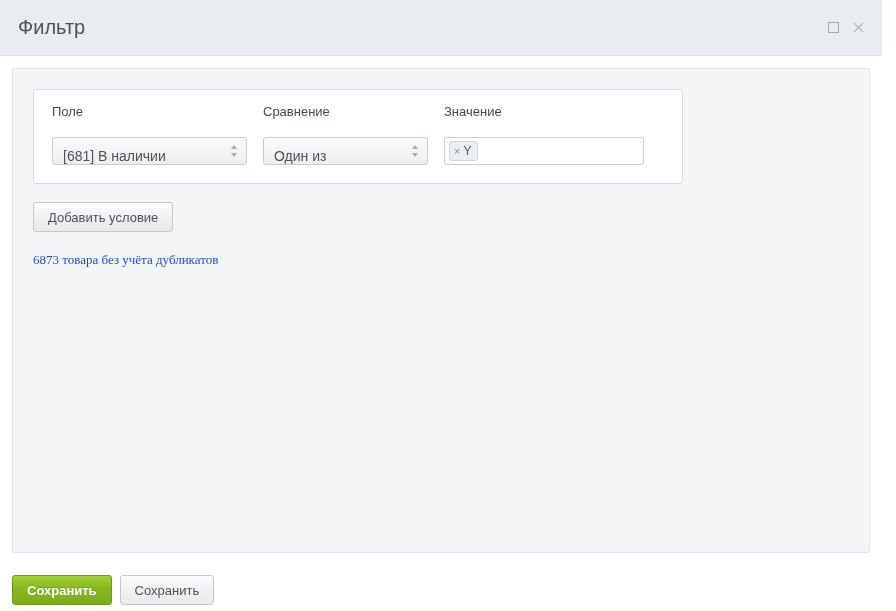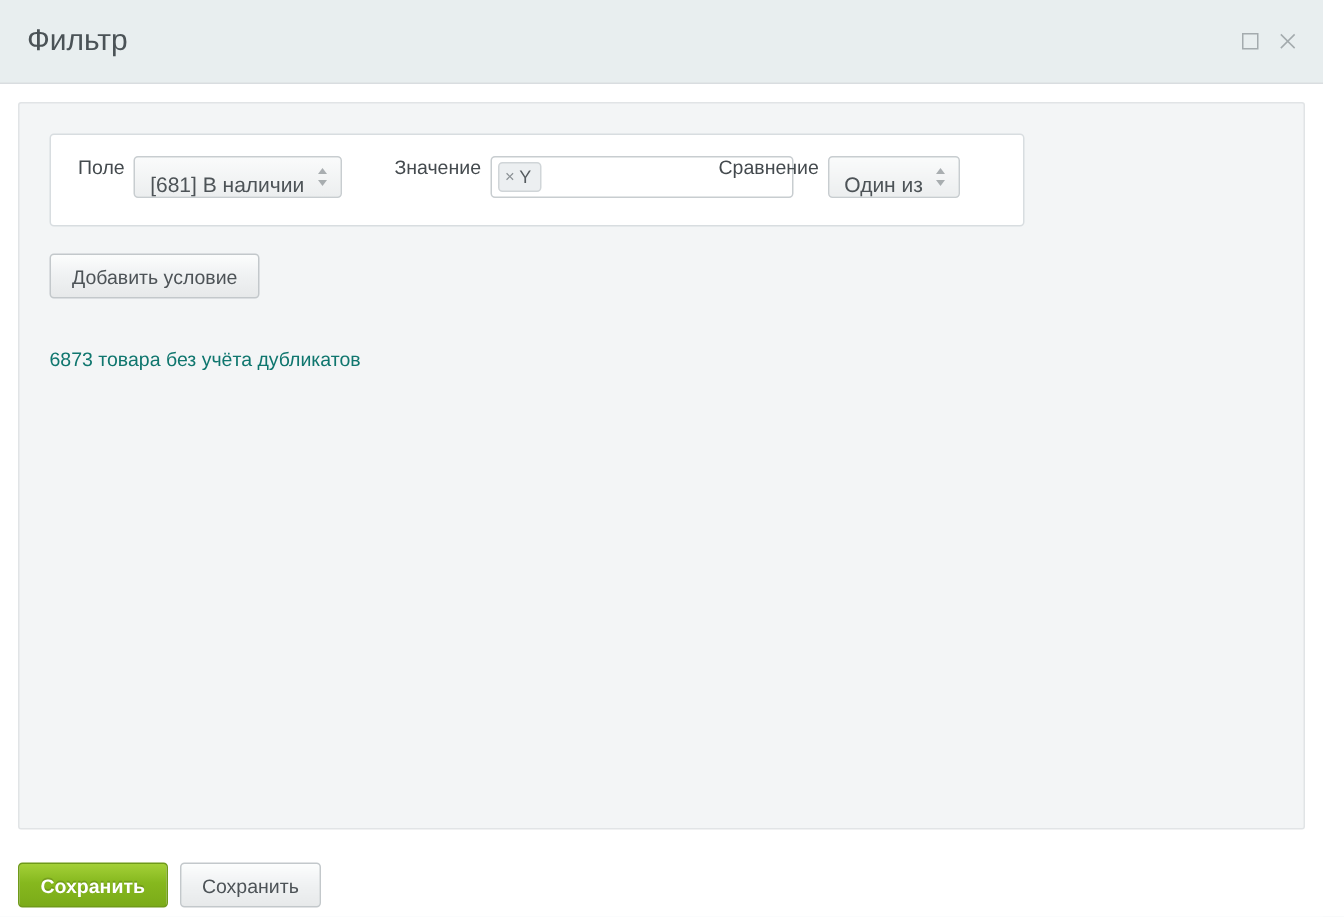--- a/index.html
+++ b/index.html
@@ -80,21 +80,21 @@
   }
   .rule-box {
     background: #fff;
     border: 1px solid #d8dde0;
     border-radius: 3px;
     padding: 14px 18px 18px 18px;
     display: flex;
     gap: 16px;
     width: 650px;
   }
-  .field-col { display: flex; flex-direction: row; gap: 6px; }
+  .field-col { display: flex; flex-direction: column; gap: 18px; }
   .col-field   { width: 195px; }
   .col-compare { width: 165px; }
   .col-value   { width: 200px; }
   .field-label {
     font-size: 13px;
     color: #444a4e;
   }
   .dropdown {
     position: relative;
     height: 28px;
@@ -179,21 +179,21 @@
     cursor: pointer;
   }
   .btn-primary {
     border: 1px solid #6f9a19;
     background: linear-gradient(#a3d037, #86b81e 45%, #7bab19);
     color: #fff;
     font-weight: bold;
     text-shadow: 0 -1px 0 rgba(0,0,0,0.15);
   }
   .add-condition { margin-top: 18px; }
-  .status-line { margin-top: 33px; font-size: 13px; color: #0f766e; }
+  .status-line { margin-top: 20px; font-size: 13px; color: #1d4ed8; font-family: Liberation Serif, serif; }
 
   .footer {
     height: 46px;
     background: #fff;
     display: flex;
     align-items: flex-end;
     gap: 8px;
     padding: 0 12px 6px 12px;
   }
 </style>
@@ -212,43 +212,43 @@
 
   <div class="content">
     <div class="panel">
 
       <div class="rule-box">
 
         <div class="field-col col-field">
           <div class="field-label">Поле</div>
           <div class="dropdown">
             <span>[681] В наличии</span>
+            <span class="arrows"></span>
+          </div>
+        </div>
+
+        <div class="field-col col-compare">
+          <div class="field-label">Сравнение</div>
+          <div class="dropdown">
+            <span>Один из</span>
             <span class="arrows"></span>
           </div>
         </div>
 
         <div class="field-col col-value">
           <div class="field-label">Значение</div>
           <div class="tag-input">
             <span class="tag">
               <span class="tag-x">×</span>
               <span>Y</span>
             </span>
             <input class="tag-edit" type="text" style="">
           </div>
         </div>
 
-        <div class="field-col col-compare">
-          <div class="field-label">Сравнение</div>
-          <div class="dropdown">
-            <span>Один из</span>
-            <span class="arrows"></span>
-          </div>
-        </div>
-
       </div>
 
       <div class="add-condition">
         <button class="btn">Добавить условие</button>
       </div>
 
       <div class="status-line">6873 товара без учёта дубликатов</div>
 
     </div>
   </div>

